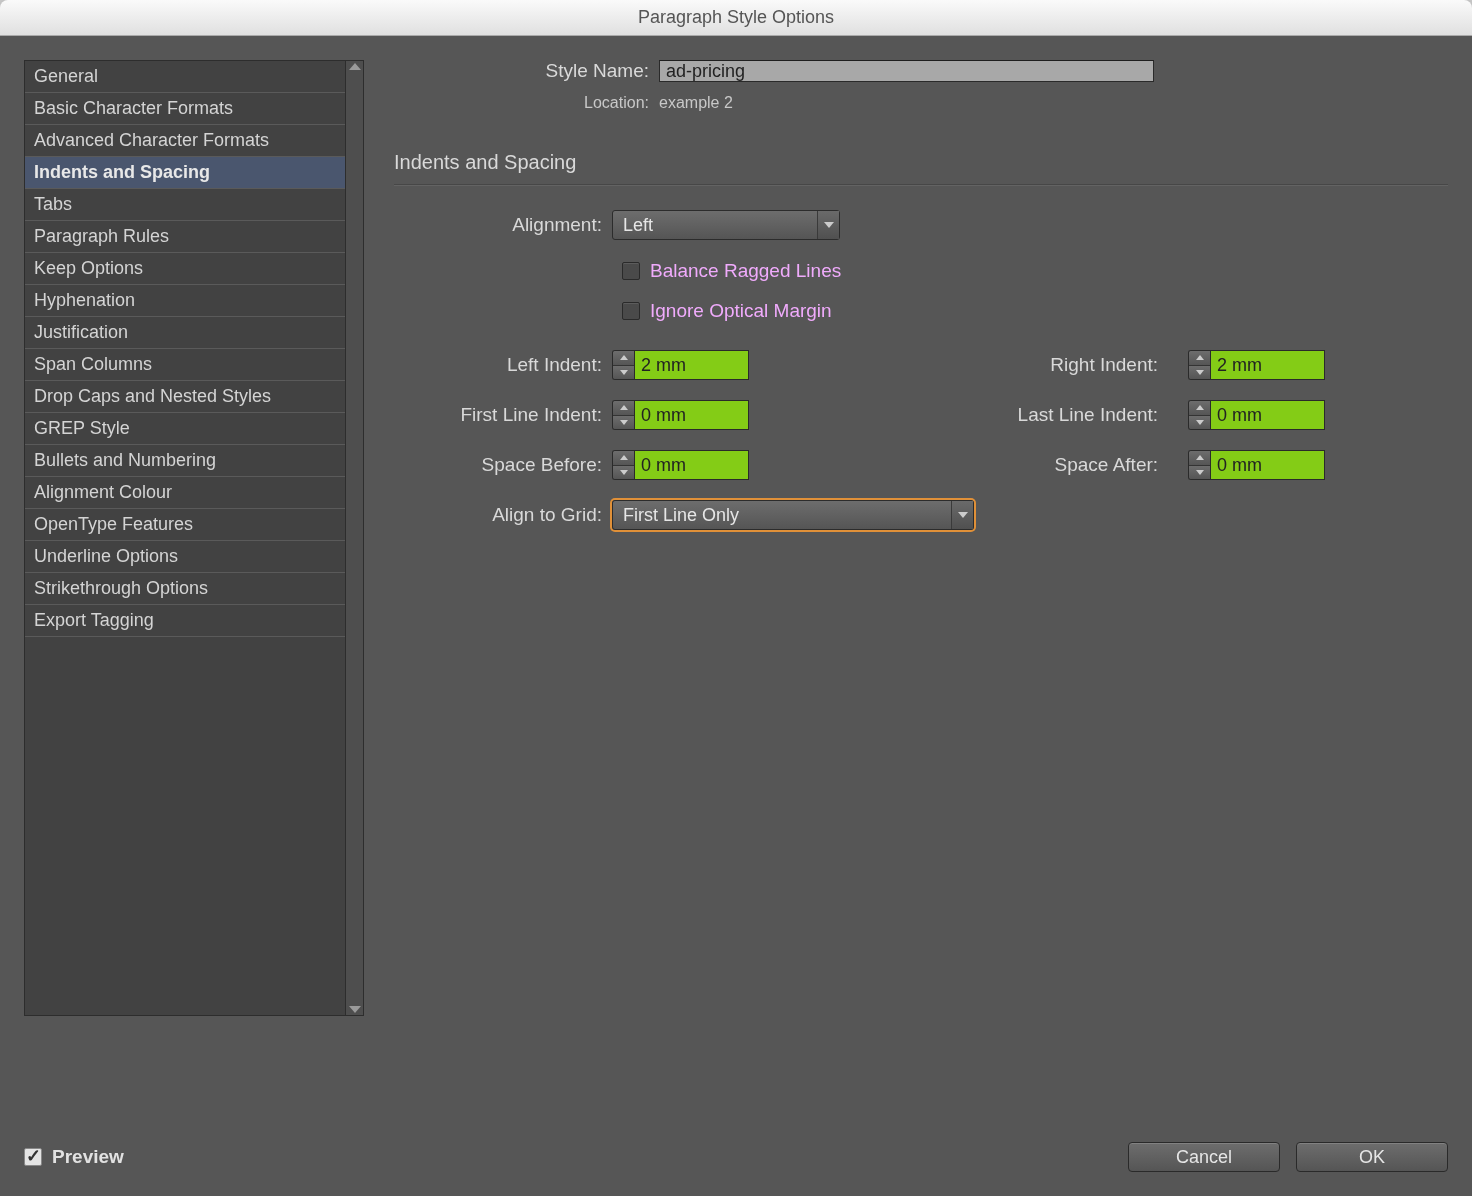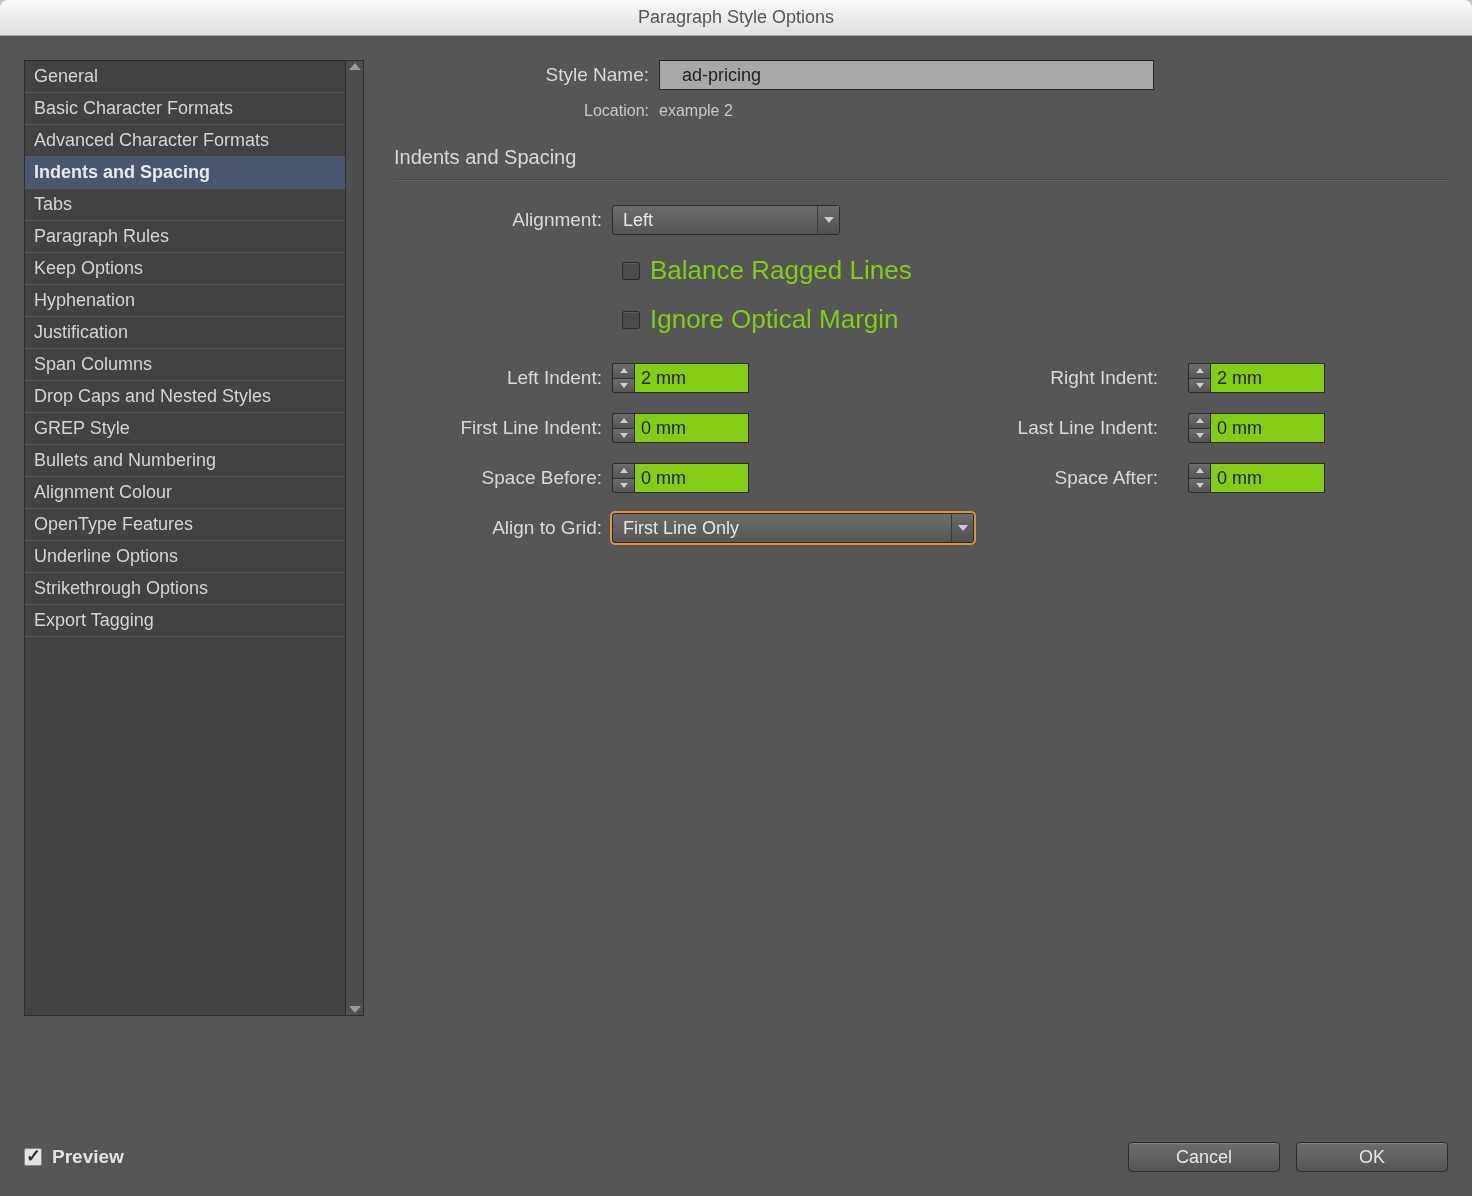--- a/index.html
+++ b/index.html
@@ -90,32 +90,32 @@
 }
 .header-label {
   width: 265px;
   text-align: right;
   padding-right: 10px;
   color: #d9d9d9;
   font-size: 19px;
 }
 .style-name-input {
   width: 495px;
-  height: 30px;
+  height: 22px;
   background: #a8a8a8;
   border: 1px solid #2a2a2a;
   border-top-color: #1f1f1f;
   color: #222;
-  padding: 3px 22px;
+  padding: 3px 6px;
   font-size: 18px;
 }
 .location-row {
   display: flex;
   align-items: center;
-  margin-bottom: 26px;
+  margin-bottom: 39px;
 }
 .location-label {
   width: 265px;
   text-align: right;
   padding-right: 10px;
   font-size: 16px;
   color: #c8c8c8;
 }
 .location-value {
   font-size: 16px;
@@ -191,22 +191,22 @@
 }
 .checkbox.checked::after {
   content: "✓";
   position: absolute;
   left: 1px; top: -3px;
   color: #d8d8d8;
   font-size: 18px;
   font-weight: bold;
 }
 .checkbox-label {
-  font-size: 26px;
-  color: #84cc16;
+  font-size: 19px;
+  color: #f0abfc;
 }
 .two-col {
   display: flex;
   align-items: center;
   margin-bottom: 20px;
 }
 .col {
   display: flex;
   align-items: center;
 }

